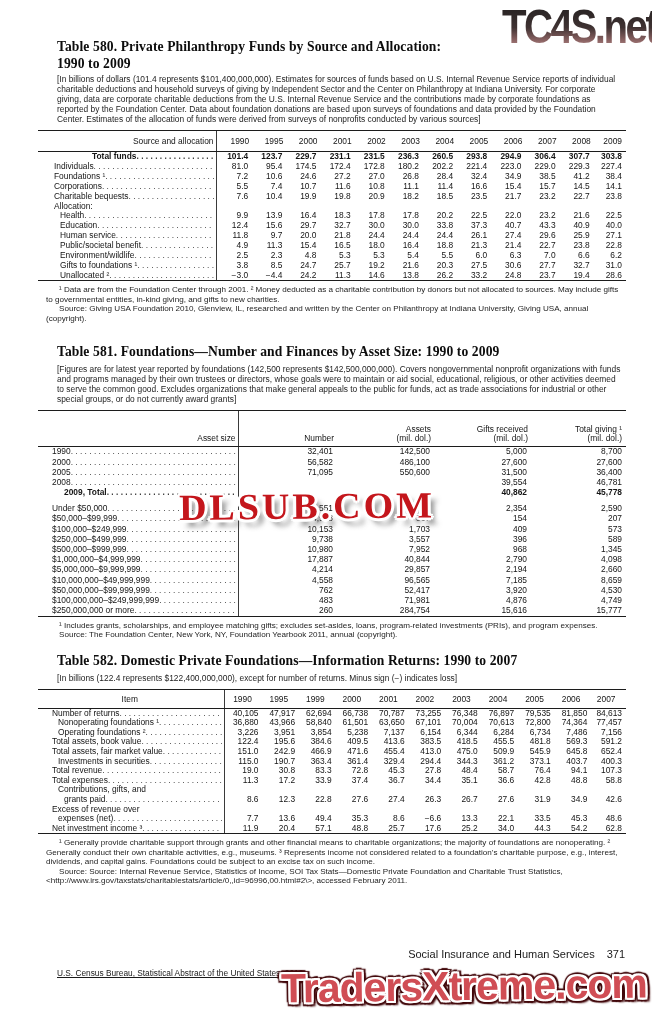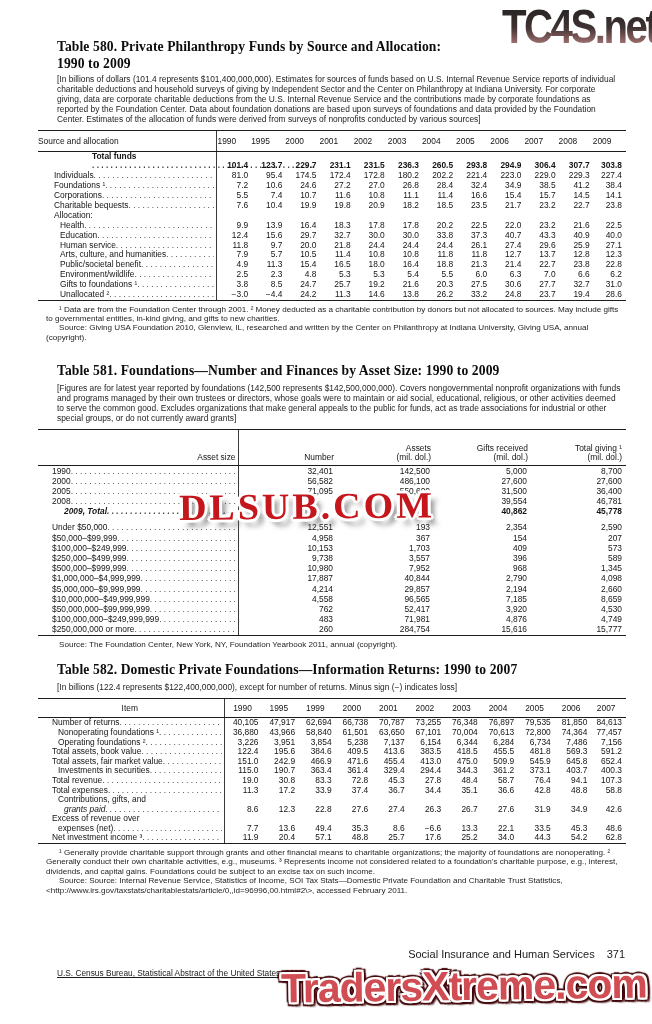--- a/index.html
+++ b/index.html
@@ -17,22 +17,22 @@
   td{padding:0 2px 0 0;text-align:right;vertical-align:bottom;line-height:9.6px;}
   td:last-child,th:last-child{padding-right:4px;}
   .stub-cell{border-right:1px solid #3a3a3a;text-align:left;padding:0 2px 0 0;}
   .stub-head{vertical-align:middle;text-align:center;}
   .lblrow{display:flex;align-items:baseline;}
   .lbl{white-space:nowrap;}
   .dots{flex:1;overflow:hidden;white-space:nowrap;color:#3c3c3c;}
   .dots::before{content:" . . . . . . . . . . . . . . . . . . . . . . . . . . . . . . . . . . . . . . . . . . . . . . . .";}
   tr.bold td{font-weight:700;}
   .p14{padding-left:14px;} .p16{padding-left:16px;align-items:flex-end;} .p20{padding-left:20px;}
-  .p22{padding-left:22px;} .p26{padding-left:26px;font-style:italic;} .p54{padding-left:54px;flex-direction:column;}
-  .t580 td{height:9.9px;} .t580 th{height:18px;vertical-align:middle;text-align:left;}
+  .p22{padding-left:22px;} .p26{padding-left:26px;} .p54{padding-left:54px;}
+  .t580 td{height:9.9px;} .t580 th{height:18px;vertical-align:middle;text-align:right;}
   .t581 td{height:10.2px;}
   .t581 th{height:32px;vertical-align:bottom;text-align:right;padding-bottom:2px;line-height:9.5px;}
   .t582 td{height:9.5px;} .t582 th{height:16px;vertical-align:middle;text-align:center;}
   tr.gap td{height:6px;}
   
   .fn{margin:4px 0 0 8px;font-size:8.1px;line-height:9.4px;color:#1d1d1d;}
   .fn p{margin:0;text-indent:13px;}
   
   .sec581{margin-top:20px;} .sec582{margin-top:12px;}
   .sec581 .note,.sec582 .note{margin-top:5px;}
@@ -283,40 +283,20 @@
               <td>24.4</td>
               <td>26.1</td>
               <td>27.4</td>
               <td>29.6</td>
               <td>25.9</td>
               <td>27.1</td>
             </tr>
             <tr>
               <td class="stub-cell">
                 <div class="lblrow p22">
-                  <span class="lbl">Arts, culture, and humanities</span>
-                  <span class="dots"></span>
-                </div>
-              </td>
-              <td>7.9</td>
-              <td>5.7</td>
-              <td>10.5</td>
-              <td>11.4</td>
-              <td>10.8</td>
-              <td>10.8</td>
-              <td>11.8</td>
-              <td>11.8</td>
-              <td>12.7</td>
-              <td>13.7</td>
-              <td>12.8</td>
-              <td>12.3</td>
-            </tr>
-            <tr>
-              <td class="stub-cell">
-                <div class="lblrow p22">
                   <span class="lbl">Public/societal benefit</span>
                   <span class="dots"></span>
                 </div>
               </td>
               <td>4.9</td>
               <td>11.3</td>
               <td>15.4</td>
               <td>16.5</td>
               <td>18.0</td>
               <td>16.4</td>
@@ -614,20 +594,21 @@
               </td>
               <td>260</td>
               <td>284,754</td>
               <td>15,616</td>
               <td>15,777</td>
             </tr>
           </tbody>
         </table>
       </div>
     <div class="fn">
+      <p>¹ Includes grants, scholarships, and employee matching gifts; excludes set-asides, loans, program-related investments (PRIs), and program expenses.</p>
       <p>Source: The Foundation Center, New York, NY, Foundation Yearbook 2011, annual (copyright).</p>
     </div>
   </div>
 
   <div class="sec582">
     <h1 class="ttl">Table 582. Domestic Private Foundations—Information Returns: 1990 to 2007</h1>
     <p class="note">[In billions (122.4 represents $122,400,000,000), except for number of returns. Minus sign (−) indicates loss]</p>
     <div class="tblwrap t582" id="tbl582">
         <table>
           <colgroup>

